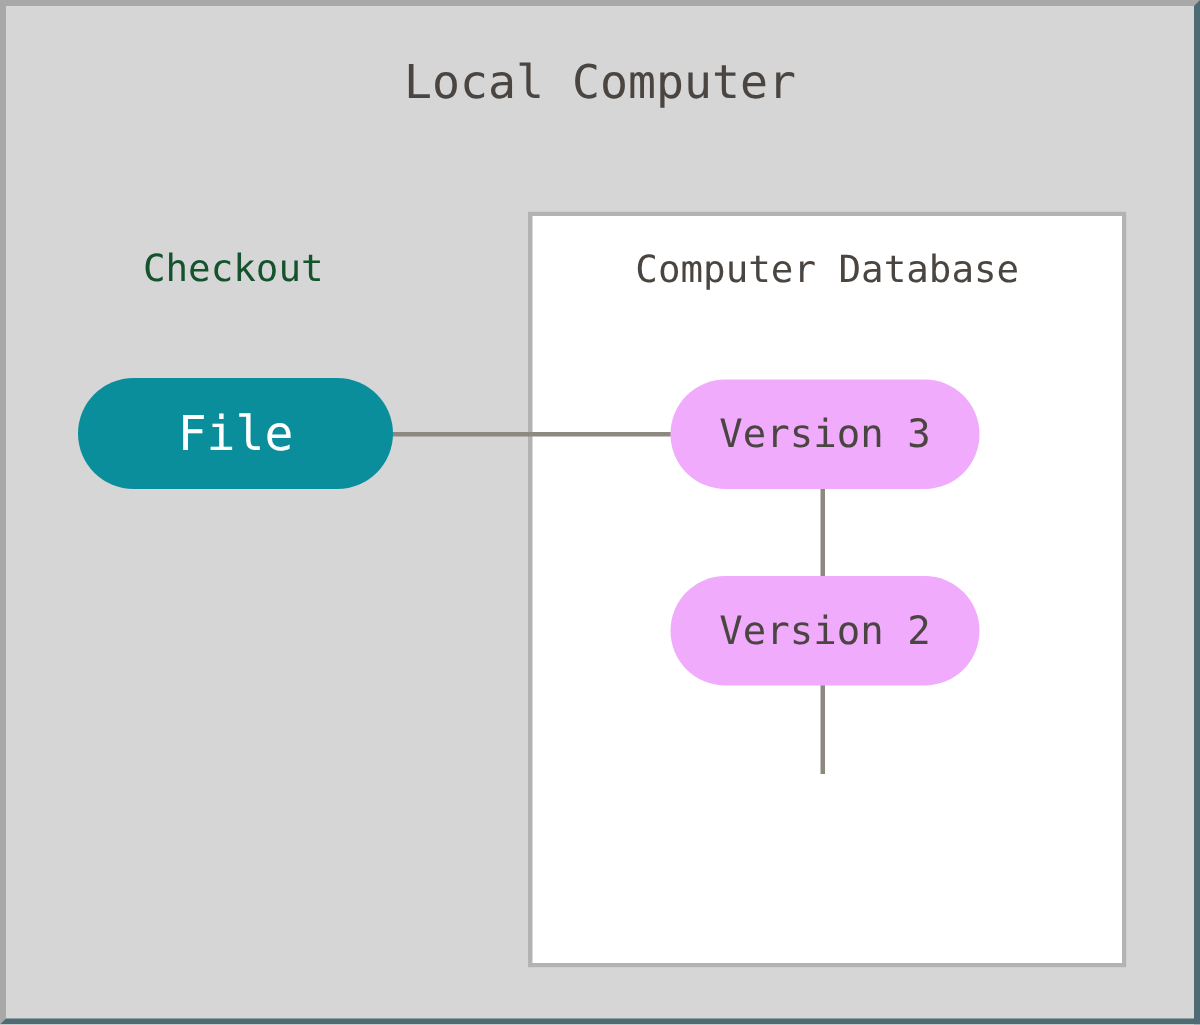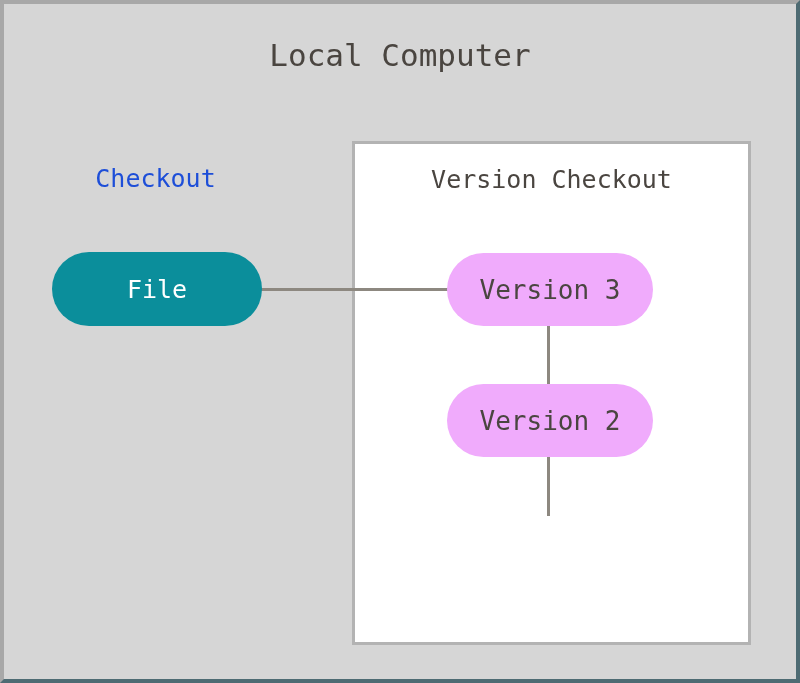--- a/index.html
+++ b/index.html
@@ -35,21 +35,21 @@
   }
 
   
   .checkout-label {
     position: absolute;
     left: 45px;
     top: 160px;
     width: 213px;
     text-align: center;
     font-size: 25px;
-    color: #1d4ed8;
+    color: #14532d;
     white-space: pre;
   }
 
   
   .vdb-box {
     position: absolute;
     left: 348px;
     top: 137px;
     width: 399px;
     height: 504px;
@@ -101,21 +101,21 @@
     border-radius: 40px;
     white-space: pre;
   }
   .node-file {
     left: 48px;
     top: 248px;
     width: 210px;
     height: 74px;
     background: #0b8e9b;
     color: #ffffff;
-    font-size: 25px;
+    font-size: 32px;
   }
   .node-version {
     width: 206px;
     height: 73px;
     background: #f0abfc;
     color: #4a4540;
     font-size: 26px;
     left: 443px;
   }
   .node-v3 { top: 249px; }
@@ -126,21 +126,21 @@
 <body>
 
 <div id="canvas">
 
   <div class="diagram-title">Local Computer</div>
 
   <div class="checkout-label">Checkout</div>
 
   <div class="vdb-box"></div>
 
-  <div class="vdb-title">Version Checkout</div>
+  <div class="vdb-title">Computer Database</div>
 
   <div class="line line-h-file-v3"></div>
 
   <div class="line line-v-v3-v2"></div>
 
   <div class="line line-v-v2-v1"></div>
 
   <div class="node node-file">File</div>
 
   <div class="node node-version node-v3">Version 3</div>

